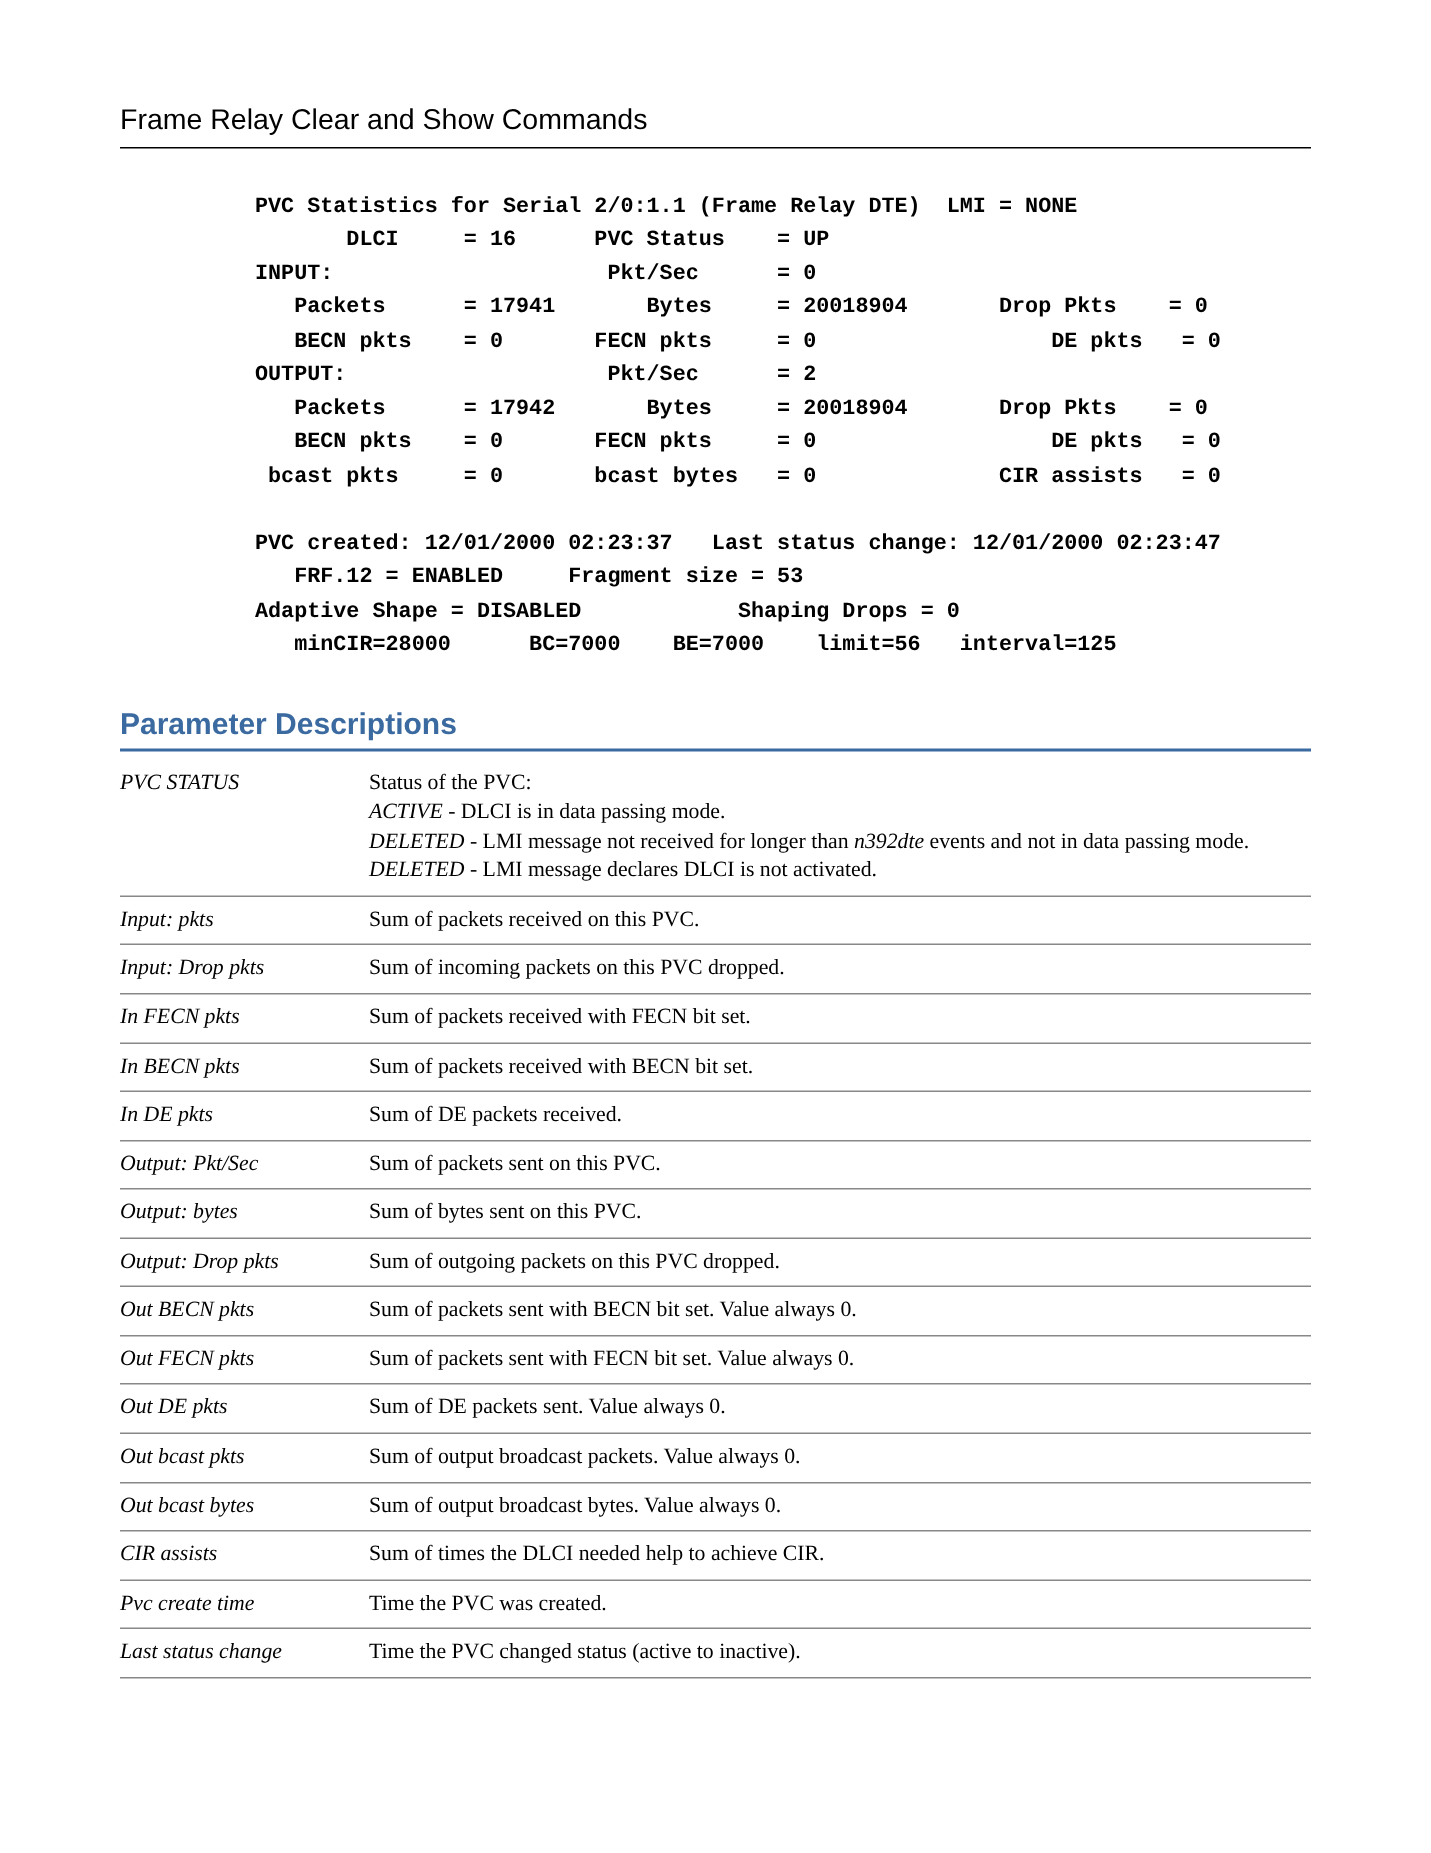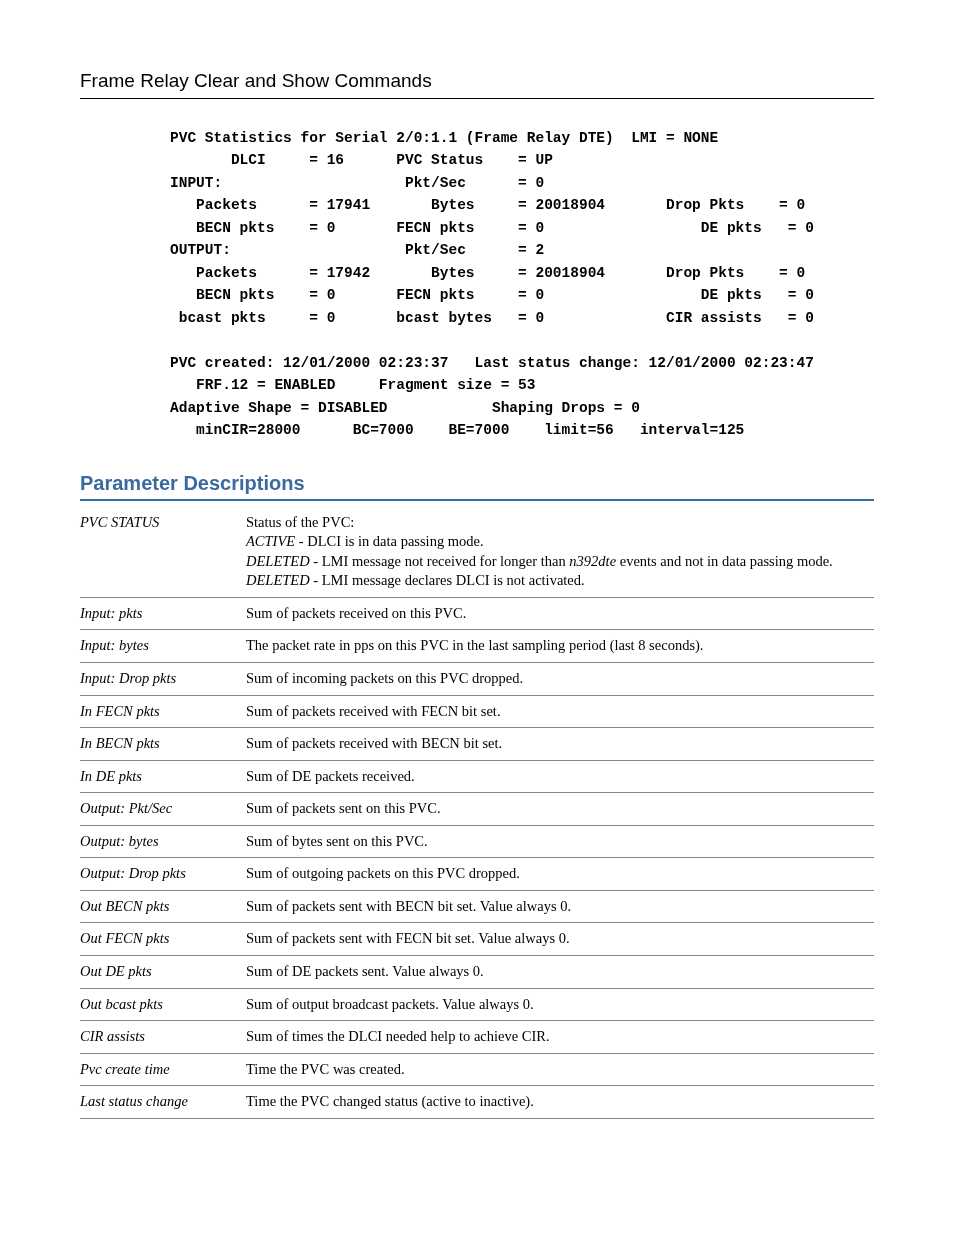--- a/index.html
+++ b/index.html
@@ -94,24 +94,20 @@
     <tbody id="params-body">
         <tr>
           <td class="param-name">PVC STATUS</td>
           <td class="param-desc">Status of the PVC:<br><span class="ital">ACTIVE</span> - DLCI is in data passing mode.<br><span class="ital">DELETED</span> - LMI message not received for longer than <span class="ital">n392dte</span> events and not in data passing mode.<br><span class="ital">DELETED</span> - LMI message declares DLCI is not activated.</td>
         </tr>
         <tr>
           <td class="param-name">Input: pkts</td>
           <td class="param-desc">Sum of packets received on this PVC.</td>
         </tr>
         <tr>
-          <td class="param-name">Input: bytes</td>
-          <td class="param-desc">The packet rate in pps on this PVC in the last sampling period (last 8 seconds).</td>
-        </tr>
-        <tr>
           <td class="param-name">Input: Drop pkts</td>
           <td class="param-desc">Sum of incoming packets on this PVC dropped.</td>
         </tr>
         <tr>
           <td class="param-name">In FECN pkts</td>
           <td class="param-desc">Sum of packets received with FECN bit set.</td>
         </tr>
         <tr>
           <td class="param-name">In BECN pkts</td>
           <td class="param-desc">Sum of packets received with BECN bit set.</td>
@@ -142,20 +138,24 @@
         </tr>
         <tr>
           <td class="param-name">Out DE pkts</td>
           <td class="param-desc">Sum of DE packets sent. Value always 0.</td>
         </tr>
         <tr>
           <td class="param-name">Out bcast pkts</td>
           <td class="param-desc">Sum of output broadcast packets. Value always 0.</td>
         </tr>
         <tr>
+          <td class="param-name">Out bcast bytes</td>
+          <td class="param-desc">Sum of output broadcast bytes. Value always 0.</td>
+        </tr>
+        <tr>
           <td class="param-name">CIR assists</td>
           <td class="param-desc">Sum of times the DLCI needed help to achieve CIR.</td>
         </tr>
         <tr>
           <td class="param-name">Pvc create time</td>
           <td class="param-desc">Time the PVC was created.</td>
         </tr>
         <tr>
           <td class="param-name">Last status change</td>
           <td class="param-desc">Time the PVC changed status (active to inactive).</td>

